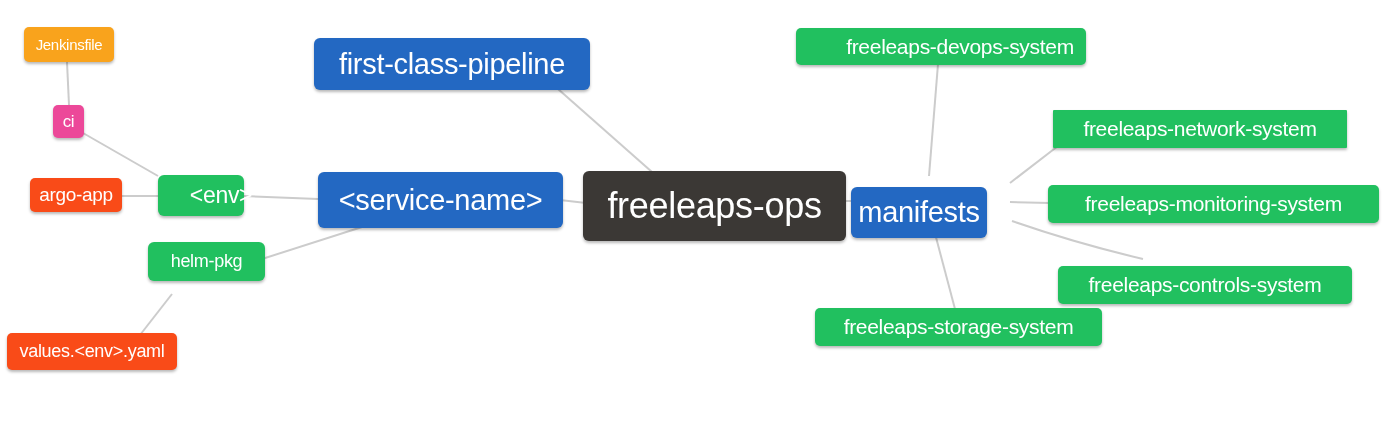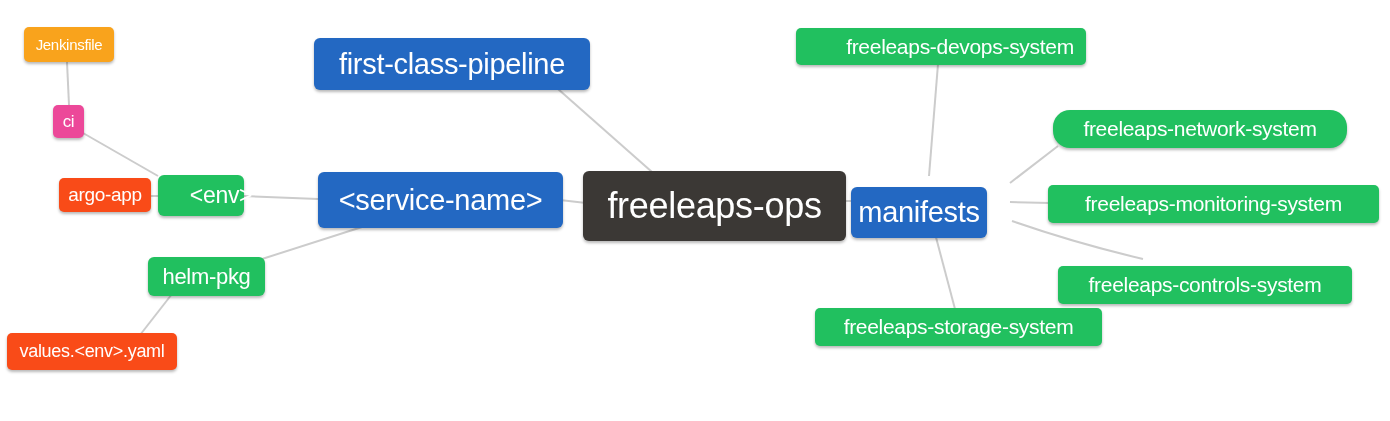--- a/index.html
+++ b/index.html
@@ -37,28 +37,28 @@
     white-space: nowrap;
     letter-spacing: -0.3px;
     cursor: pointer;
     box-sizing: border-box;
   }
   
   .n-root       { left:583px;  top:171px; width:263px; height:70px; font-size:36px; }
   .n-pipeline   { left:314px;  top:38px;  width:276px; height:52px; font-size:29px; }
   .n-service    { left:318px;  top:172px; width:245px; height:56px; font-size:29px; }
   .n-env        { left:158px;  top:175px; width:86px;  height:41px; font-size:23px; }
-  .n-argo       { left:30px;   top:178px; width:92px;  height:34px; font-size:19px; border-radius:5px;margin-left:29px; }
+  .n-argo       { left:30px;   top:178px; width:92px;  height:34px; font-size:19px; border-radius:5px; }
   .n-ci         { left:53px;   top:105px; width:31px;  height:33px; font-size:17px; border-radius:5px; }
   .n-jenkins    { left:24px;   top:27px;  width:90px;  height:35px; font-size:15px; border-radius:5px; }
-  .n-helm       { left:148px;  top:257px; width:117px; height:39px; font-size:22px; }
+  .n-helm       { left:148px;  top:242px; width:117px; height:39px; font-size:18px; }
   .n-values     { left:7px;    top:333px; width:170px; height:37px; font-size:18px; border-radius:5px; }
   .n-manifests  { left:851px;  top:175px; width:136px; height:51px; font-size:29px;margin-top:12px; }
   .n-devops     { left:796px;  top:28px;  width:290px; height:37px; font-size:21px; border-radius:5px;padding-left:38px; }
-  .n-network    { left:1053px; top:110px; width:294px; height:38px; font-size:21px; border-radius:17px; }
+  .n-network    { left:1053px; top:110px; width:294px; height:38px; font-size:21px; border-radius:1px; }
   .n-monitoring { left:1048px; top:185px; width:331px; height:38px; font-size:21px; border-radius:5px; }
   .n-controls   { left:1058px; top:266px; width:294px; height:38px; font-size:21px; border-radius:5px; }
   .n-storage    { left:815px;  top:308px; width:287px; height:38px; font-size:21px; border-radius:5px; }
 </style>
 </head>
 <body>
 
 <div class="canvas">
 
   <svg class="edges" viewBox="0 0 1390 421" xmlns="http://www.w3.org/2000/svg">

